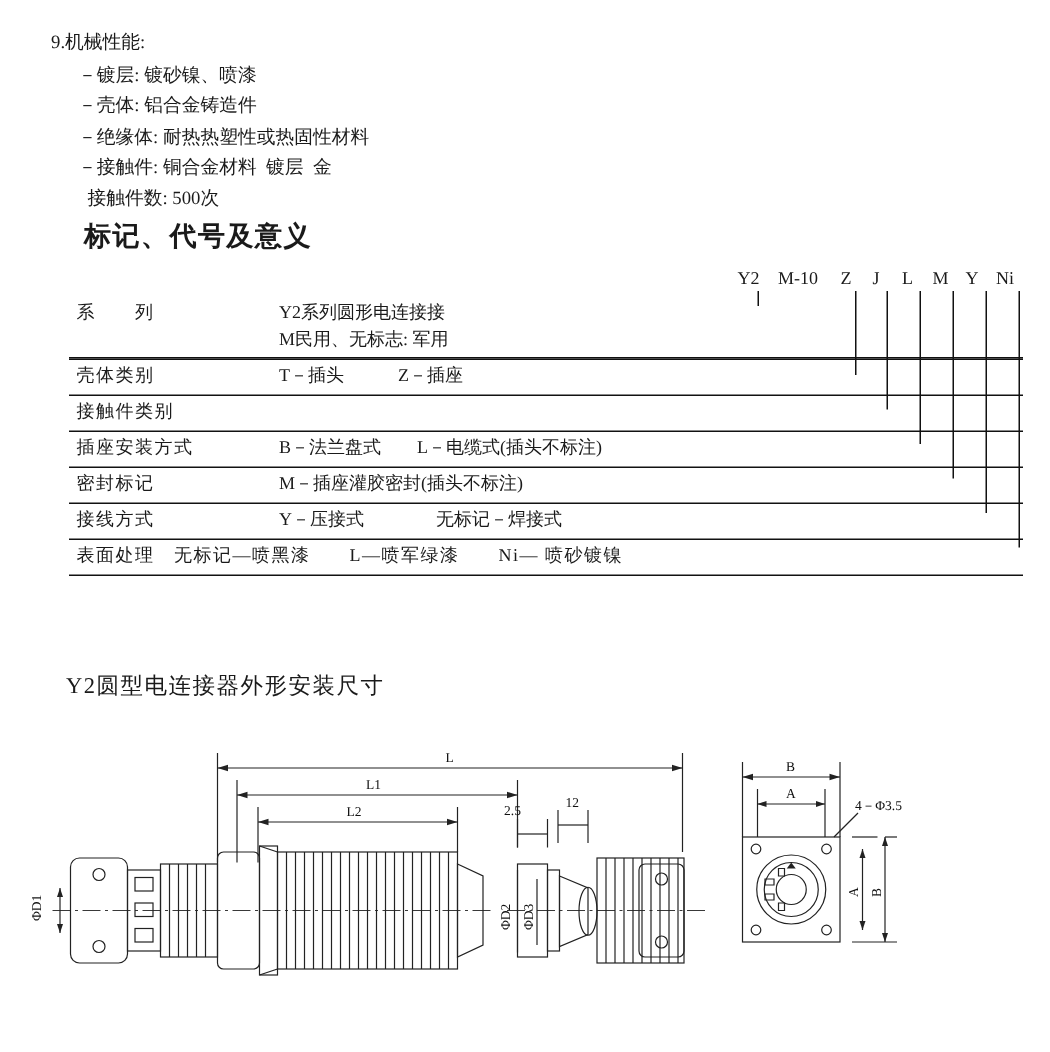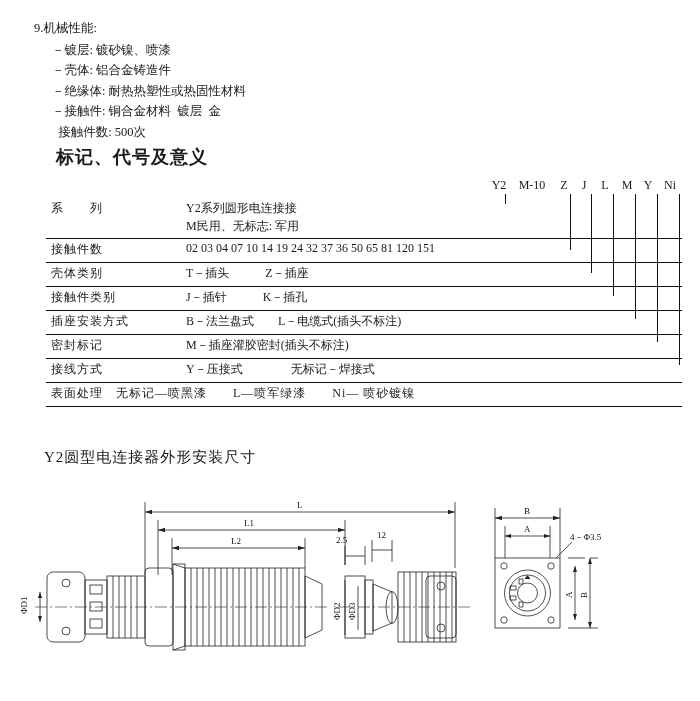--- a/index.html
+++ b/index.html
@@ -78,35 +78,30 @@
     <div class="vline" style="left:611px;top:16px;height:148px;"></div>
     <div class="vline" style="left:633px;top:16px;height:171px;"></div>
 
     <div class="coderow" style="height:40px;">
       <span class="lbl">系　　列</span>
       <span class="val">Y2系列圆形电连接接</span>
       <span class="val2" style="top:20px;">M民用、无标志: 军用</span>
     </div>
     <div class="codeline" style="position:relative;width:636px;"></div>
 
-    <div class="coderow">
-      <span class="lbl">接触件数</span>
-      <span class="val">02 03 04 07 10 14 19 24 32 37 36 50 65 81 120 151</span>
-    </div>
     <div class="codeline" style="position:relative;width:636px;"></div>
 
     <div class="coderow">
       <span class="lbl">壳体类别</span>
       <span class="val">T－插头　　　Z－插座</span>
     </div>
     <div class="codeline" style="position:relative;width:636px;"></div>
 
     <div class="coderow">
       <span class="lbl">接触件类别</span>
-      <span class="val">J－插针　　　K－插孔</span>
     </div>
     <div class="codeline" style="position:relative;width:636px;"></div>
 
     <div class="coderow">
       <span class="lbl">插座安装方式</span>
       <span class="val">B－法兰盘式　　L－电缆式(插头不标注)</span>
     </div>
     <div class="codeline" style="position:relative;width:636px;"></div>
 
     <div class="coderow">

